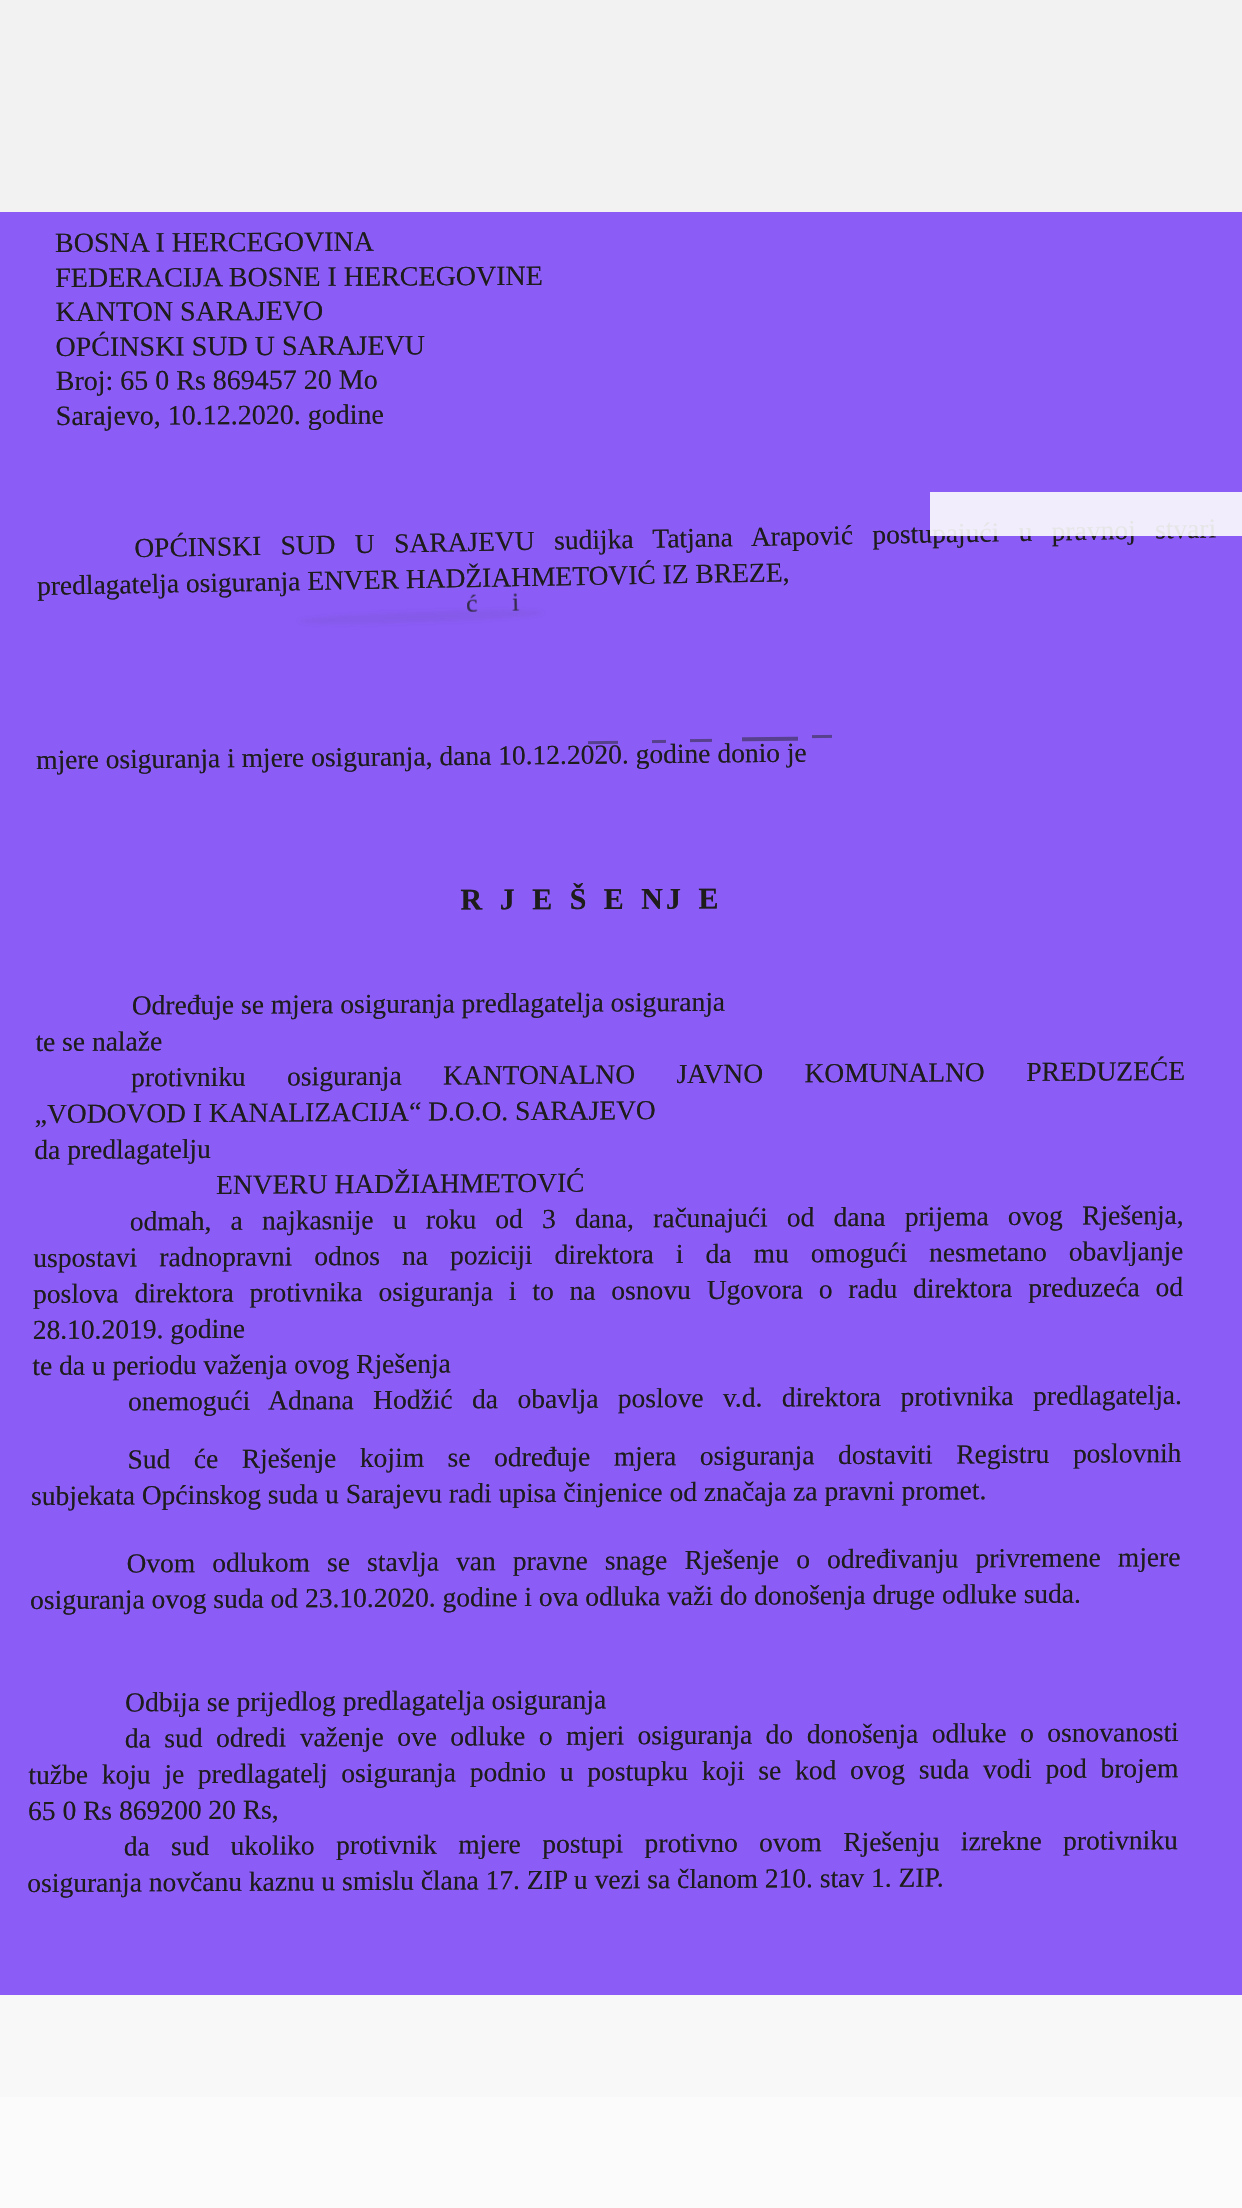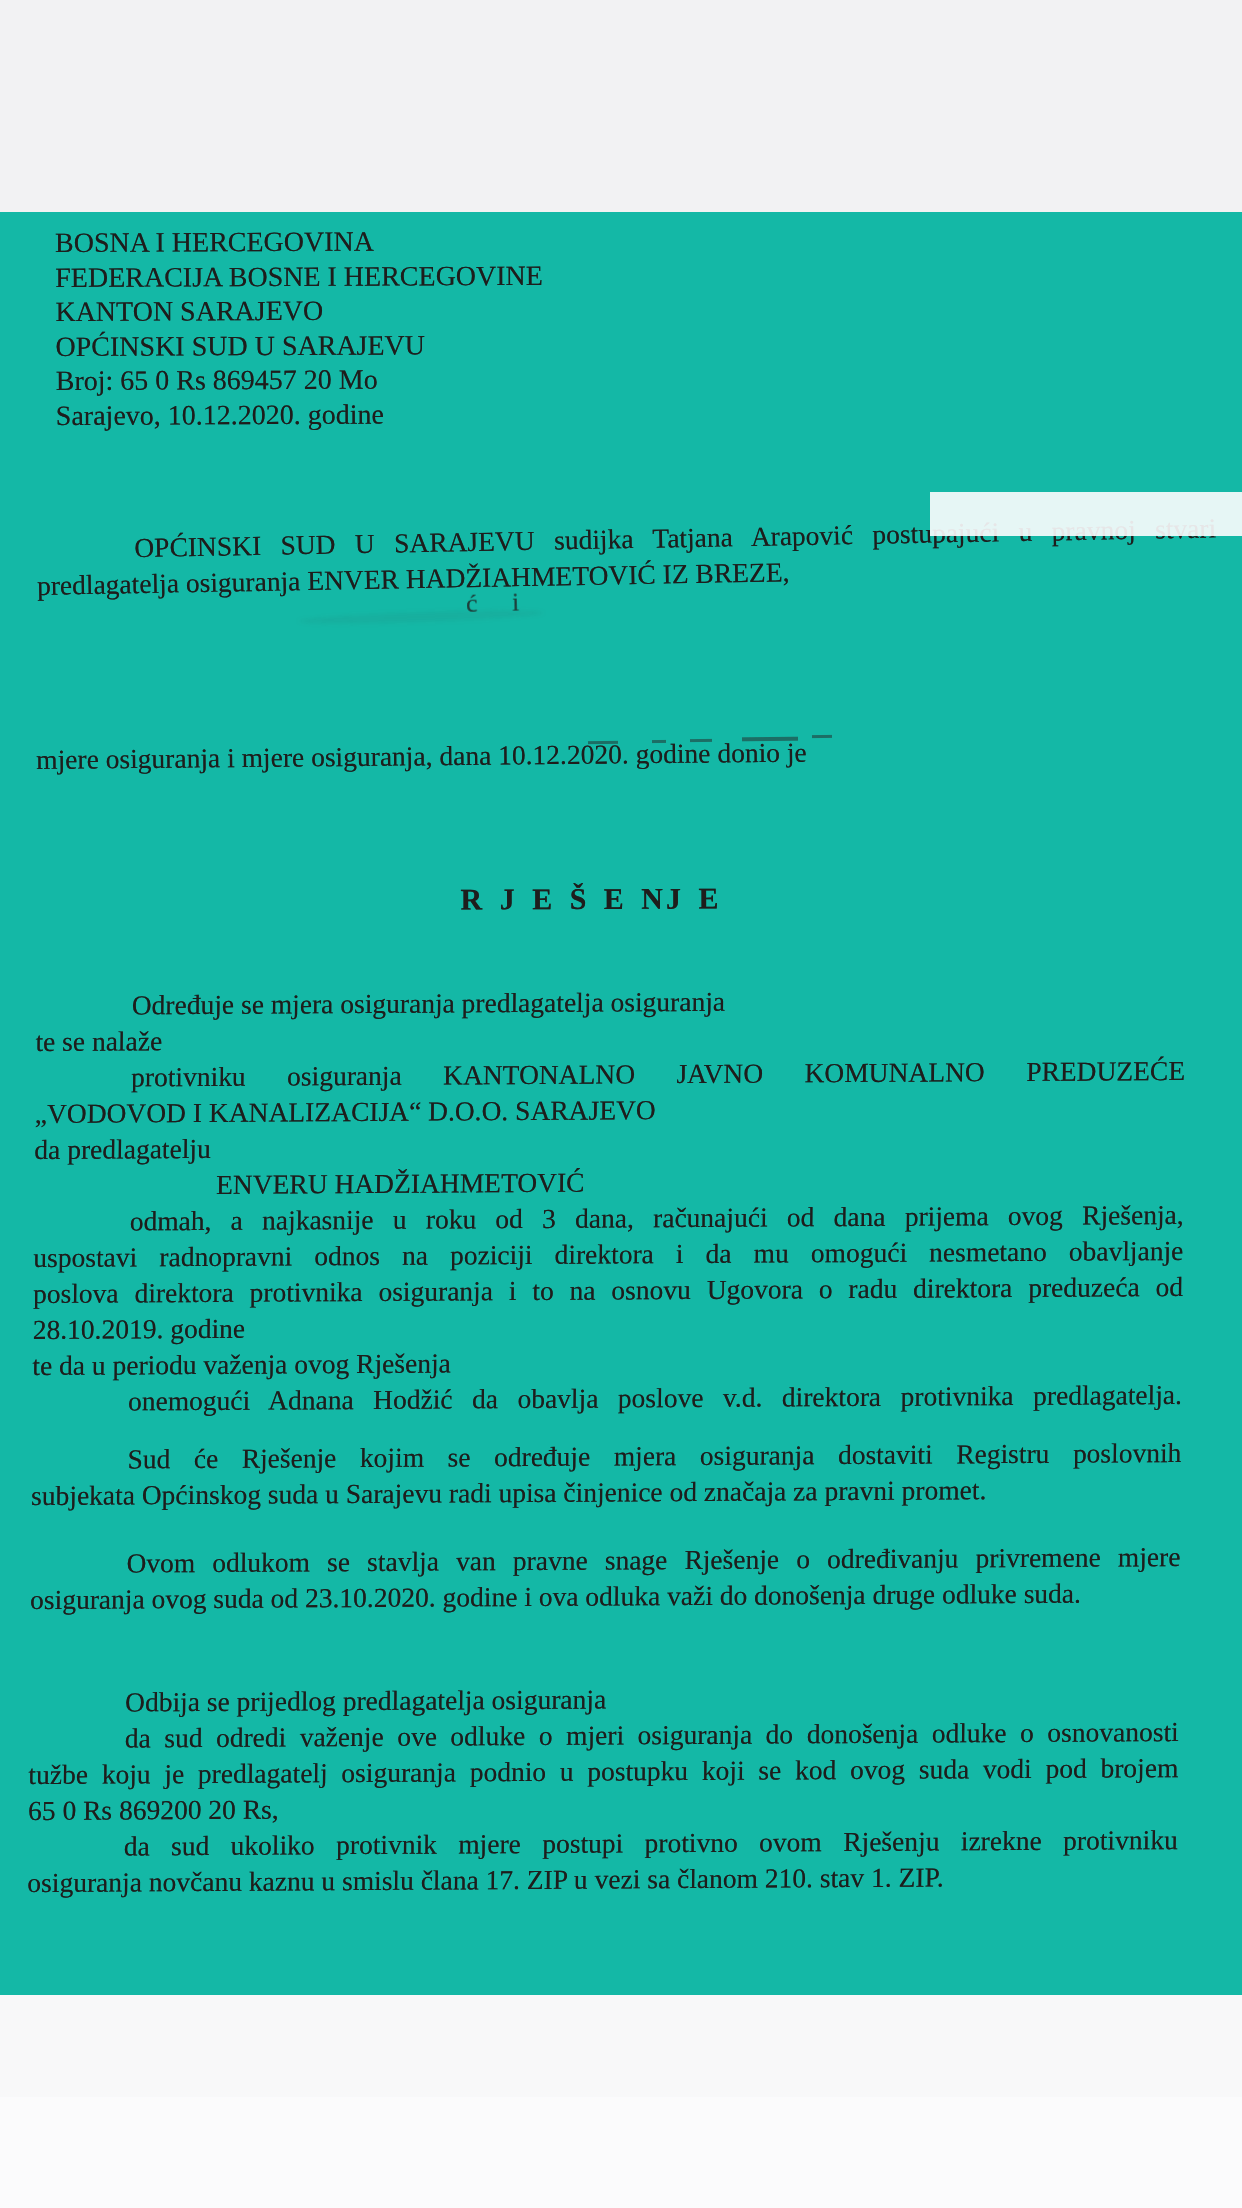--- a/index.html
+++ b/index.html
@@ -1,20 +1,20 @@
 <!DOCTYPE html>
 <html><head>
 <meta charset="utf-8">
 <style>
   html,body{margin:0;padding:0;background:#e9e9ea;}
   .screen{
     position:relative;
     width:1242px;height:2208px;
     margin:0 auto;
-    background:#14b8a6;
+    background:#8b5cf6;
     overflow:hidden;
     font-family:"Liberation Serif", serif;
     color:#1e1d1c;
   }
   
   .band{position:absolute;left:0;width:100%;}
   .band-top{top:0;height:212px;background:#f2f2f3;}
   .band-bottom-a{top:1995px;height:102px;background:#f8f8f9;}
   .band-bottom-b{top:2097px;height:111px;background:#fbfbfc;}
 

